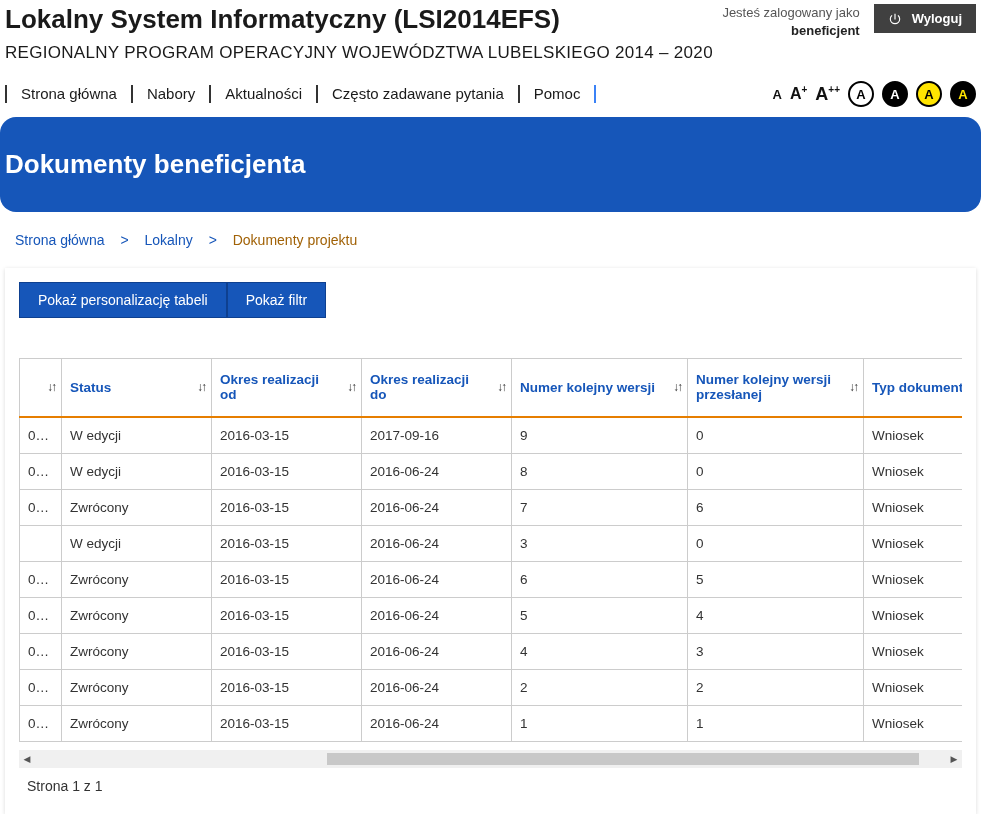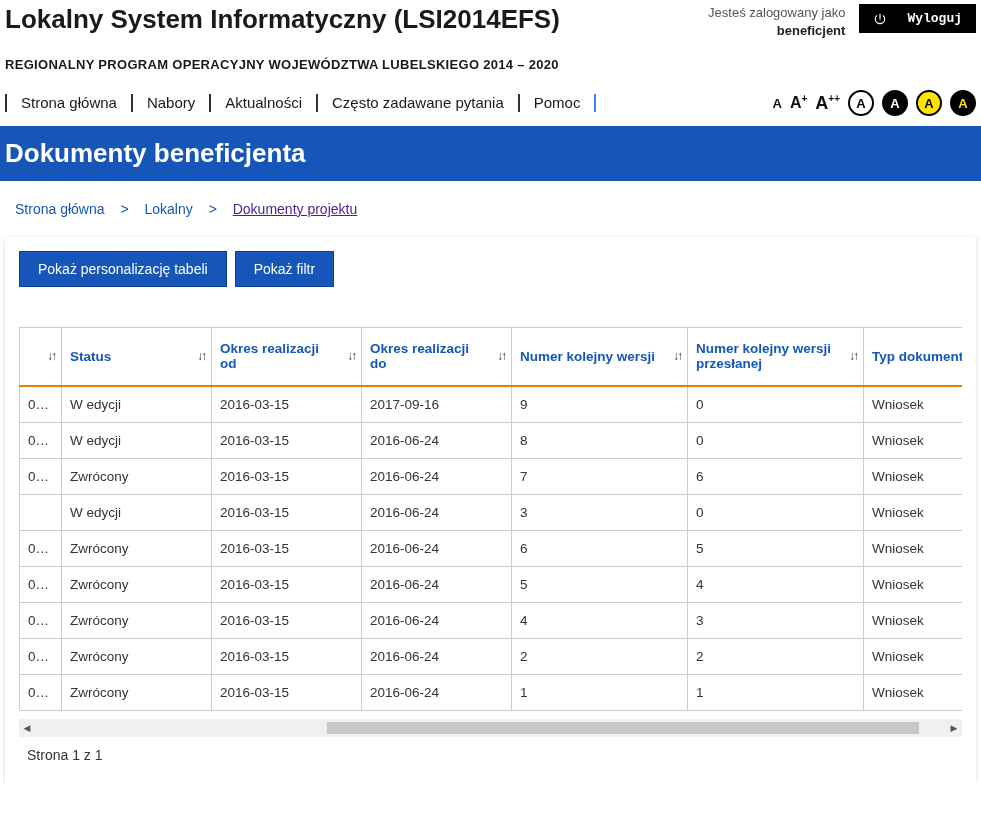--- a/index.html
+++ b/index.html
@@ -1,54 +1,54 @@
 <!DOCTYPE html>
 <html><head>
 <meta charset="utf-8">
 <style>
   * { box-sizing: border-box; margin: 0; padding: 0; }
   body { font-family: 'Segoe UI', Arial, sans-serif; font-size: 14px; color: #333; background: #fff; width: 981px; }
   
   .header-top { display: flex; justify-content: space-between; align-items: flex-start; padding: 4px 5px 0; }
   .title-block { }
   .site-title { font-size: 26px; font-weight: bold; color: #1a1a1a; }
-  .site-subtitle { font-size: 13px; font-weight: bold; color: #1a1a1a; margin-top: 22px; letter-spacing: 0.3px; }
+  .site-subtitle { font-size: 17px; font-weight: normal; color: #1a1a1a; margin-top: 8px; letter-spacing: 0.3px; }
   .login-block { text-align: right; display: flex; align-items: flex-start; gap: 14px; }
   .login-text { font-size: 13px; color: #555; line-height: 1.4; }
   .login-text .role { font-weight: bold; color: #222; margin-left: 45px; }
-  .logout-btn { background: #000000; color: #fff; border: none; padding: 7px 14px; font-size: 13px; font-weight: 600; cursor: pointer; display: inline-flex; align-items: center; gap: 20px; font-family: Liberation Mono, monospace; }
+  .logout-btn { background: #404040; color: #fff; border: none; padding: 7px 14px; font-size: 13px; font-weight: 600; cursor: pointer; display: inline-flex; align-items: center; gap: 10px; }
   .logout-btn svg { width: 14px; height: 14px; fill: #fff; }
 
   .topbar { display: flex; justify-content: space-between; align-items: center; padding: 18px 5px 10px; }
   .navmenu { display: flex; }
   .navmenu a { padding: 0 14px; font-size: 15px; color: #1a1a1a; text-decoration: none; border-left: 2px solid #333; line-height: 1.2; }
   .navmenu a:last-child { border-right: 2px solid #3b82f6; }
   .access-tools { display: flex; align-items: center; gap: 8px; }
   .font-size { font-weight: bold; color: #111; cursor: pointer; }
   .fs-a { font-size: 13px; }
   .fs-aplus { font-size: 16px; }
   .fs-aplus sup { font-size: 10px; }
   .fs-aplusplus { font-size: 18px; }
   .fs-aplusplus sup { font-size: 10px; }
   .contrast-btn { width: 26px; height: 26px; border-radius: 50%; display: inline-flex; align-items: center; justify-content: center; font-weight: bold; font-size: 13px; cursor: pointer; border: 2px solid #000; }
   .cb-white { background: #fff; color: #000; }
   .cb-black { background: #000; color: #fff; border-color: #000; }
   .cb-yellow { background: #ffe400; color: #000; border-color: #000; }
   .cb-darkyellow { background: #000; color: #ffe400; border-color: #000; }
 
-  .page-title-bar { background: #1656b9; color: #fff; padding: 12px 5px; }
+  .page-title-bar { background: #1656b9; color: #fff; padding: 32px 5px; border-radius: 16px; }
   .page-title-bar h1 { font-size: 26px; font-weight: 600; }
 
   .breadcrumb { padding: 20px 15px; font-size: 14px; }
   .breadcrumb a { color: #1656b9; text-decoration: none; }
   .breadcrumb .sep { color: #1656b9; margin: 0 12px; }
-  .breadcrumb .current { color: #4c1d95; text-decoration: underline; }
+  .breadcrumb .current { color: #a16207; }
 
   .content-box { margin: 0 5px; padding: 14px 14px 20px; box-shadow: 0 1px 4px rgba(0,0,0,0.15); background: #fff; }
-  .toolbar-btns { display: flex; gap: 8px; margin-bottom: 40px; }
+  .toolbar-btns { display: flex; gap: 0; margin-bottom: 40px; }
   .blue-btn { background: #1656b9; color: #fff; border: 1px solid #0e4090; padding: 9px 18px; font-size: 14px; font-weight: 500; cursor: pointer; }
 
   .table-wrap { overflow-x: auto; }
   table { border-collapse: collapse; width: 100%; min-width: 935px; table-layout: fixed; }
   th, td { border: 1px solid #ccc; padding: 10px 8px; text-align: left; font-size: 13.5px; vertical-align: middle; }
   th { color: #1656b9; font-weight: 600; position: relative; padding-right: 26px; background: #fff; }
   th .sort-icon { position: absolute; right: 6px; top: 50%; transform: translateY(-50%); color: #333; font-size: 12px; letter-spacing: -2px; }
   thead tr { height: 58px; }
   tbody tr:first-child td { border-top: 2px solid #e67e00; }
   td { color: #333; }

